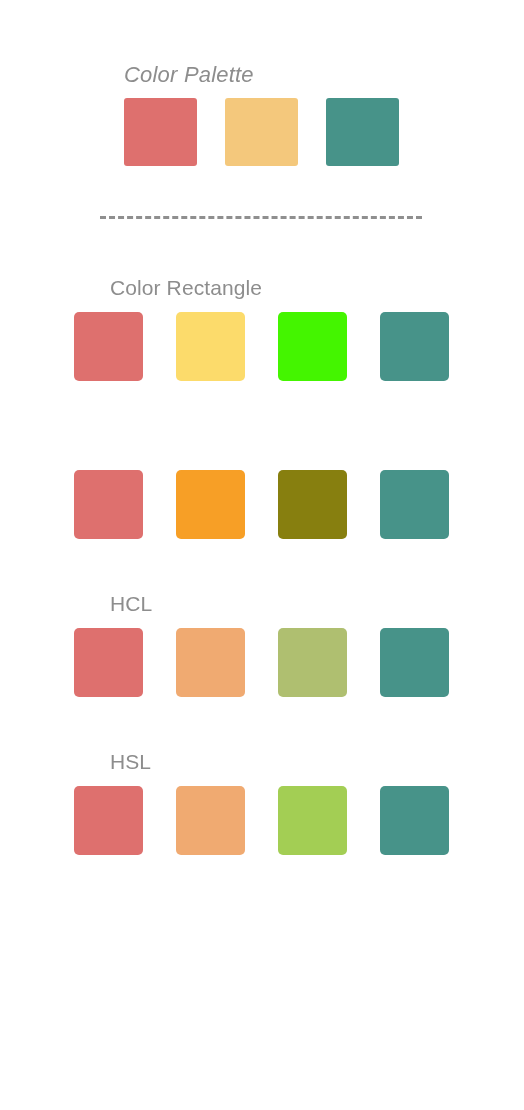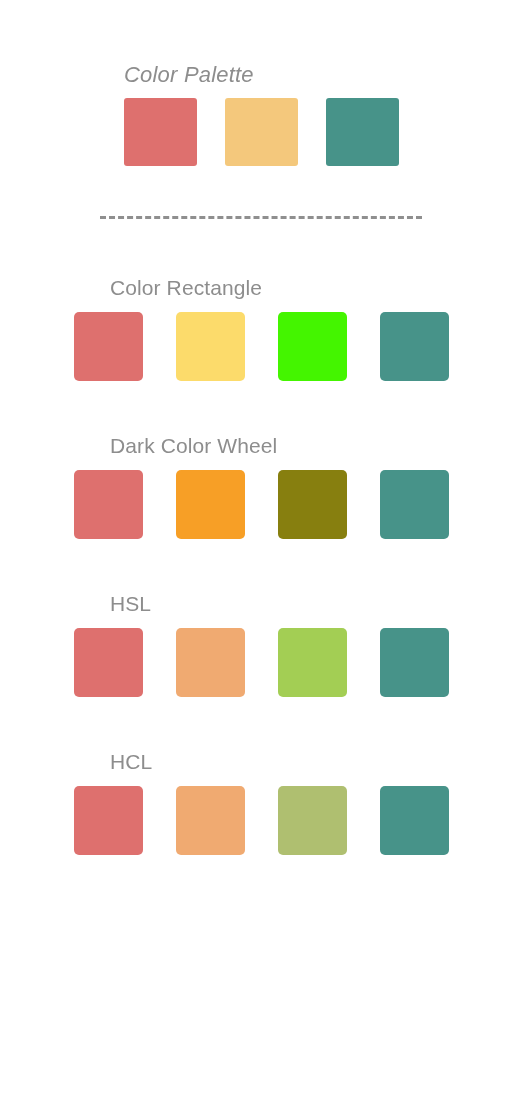--- a/index.html
+++ b/index.html
@@ -116,41 +116,40 @@
       <div class="section">
         <div class="section-label">Color Rectangle</div>
         <div class="section-swatches">
           <div class="swatch" title="#DE706E" style="background: rgb(222, 112, 110);"></div>
           <div class="swatch" title="#FCDB6B" style="background: rgb(252, 219, 107);"></div>
           <div class="swatch" title="#44F500" style="background: rgb(68, 245, 0);"></div>
           <div class="swatch" title="#479389" style="background: rgb(71, 147, 137);"></div>
         </div>
       </div>
       <div class="section">
-        <div class="section-label">Dark Color Wheel</div>
         <div class="section-swatches">
           <div class="swatch" title="#DE706E" style="background: rgb(222, 112, 110);"></div>
           <div class="swatch" title="#F79F26" style="background: rgb(247, 159, 38);"></div>
           <div class="swatch" title="#877F0F" style="background: rgb(135, 127, 15);"></div>
+          <div class="swatch" title="#479389" style="background: rgb(71, 147, 137);"></div>
+        </div>
+      </div>
+      <div class="section">
+        <div class="section-label">HCL</div>
+        <div class="section-swatches">
+          <div class="swatch" title="#DE706E" style="background: rgb(222, 112, 110);"></div>
+          <div class="swatch" title="#F0AA71" style="background: rgb(240, 170, 113);"></div>
+          <div class="swatch" title="#AFBF70" style="background: rgb(175, 191, 112);"></div>
           <div class="swatch" title="#479389" style="background: rgb(71, 147, 137);"></div>
         </div>
       </div>
       <div class="section">
         <div class="section-label">HSL</div>
         <div class="section-swatches">
           <div class="swatch" title="#DE706E" style="background: rgb(222, 112, 110);"></div>
           <div class="swatch" title="#F0AA71" style="background: rgb(240, 170, 113);"></div>
           <div class="swatch" title="#A3CE54" style="background: rgb(163, 206, 84);"></div>
           <div class="swatch" title="#479389" style="background: rgb(71, 147, 137);"></div>
         </div>
       </div>
-      <div class="section">
-        <div class="section-label">HCL</div>
-        <div class="section-swatches">
-          <div class="swatch" title="#DE706E" style="background: rgb(222, 112, 110);"></div>
-          <div class="swatch" title="#F0AA71" style="background: rgb(240, 170, 113);"></div>
-          <div class="swatch" title="#AFBF70" style="background: rgb(175, 191, 112);"></div>
-          <div class="swatch" title="#479389" style="background: rgb(71, 147, 137);"></div>
-        </div>
-      </div>
     </div>
 
 </div>
 
 </body></html>

